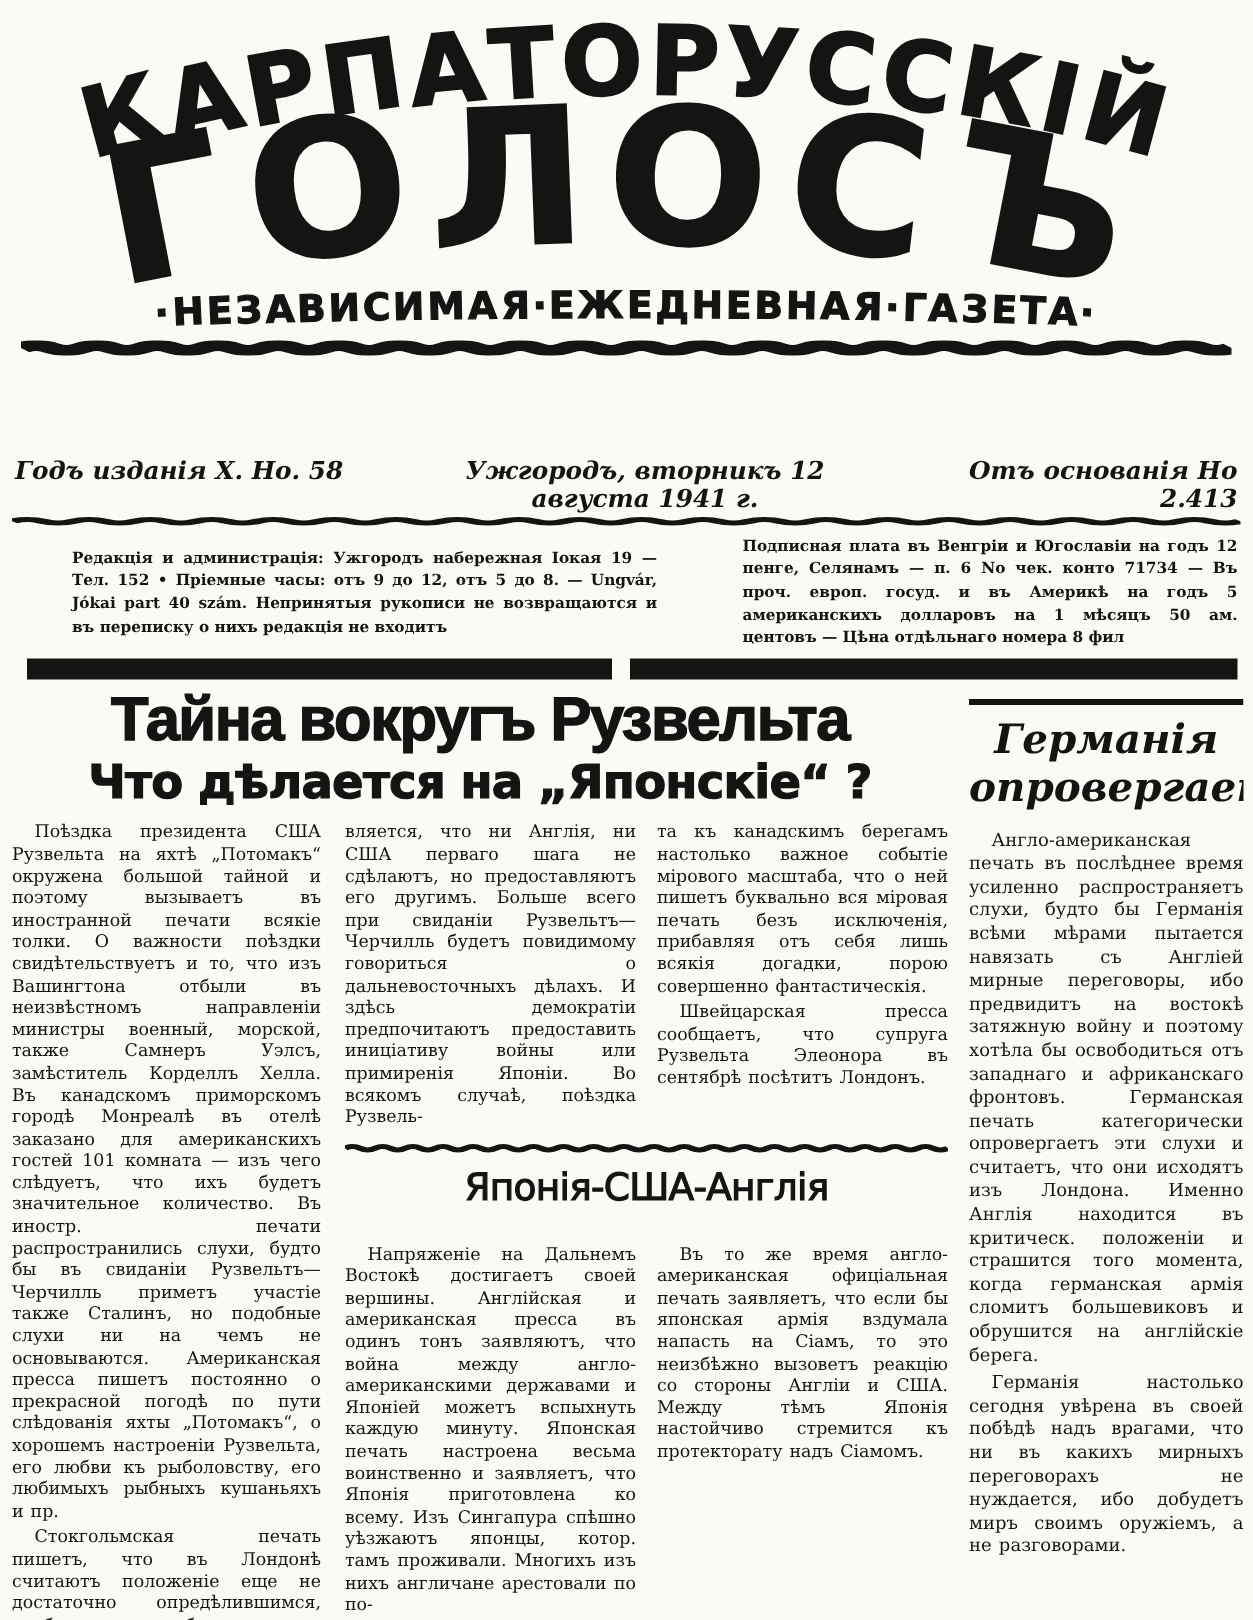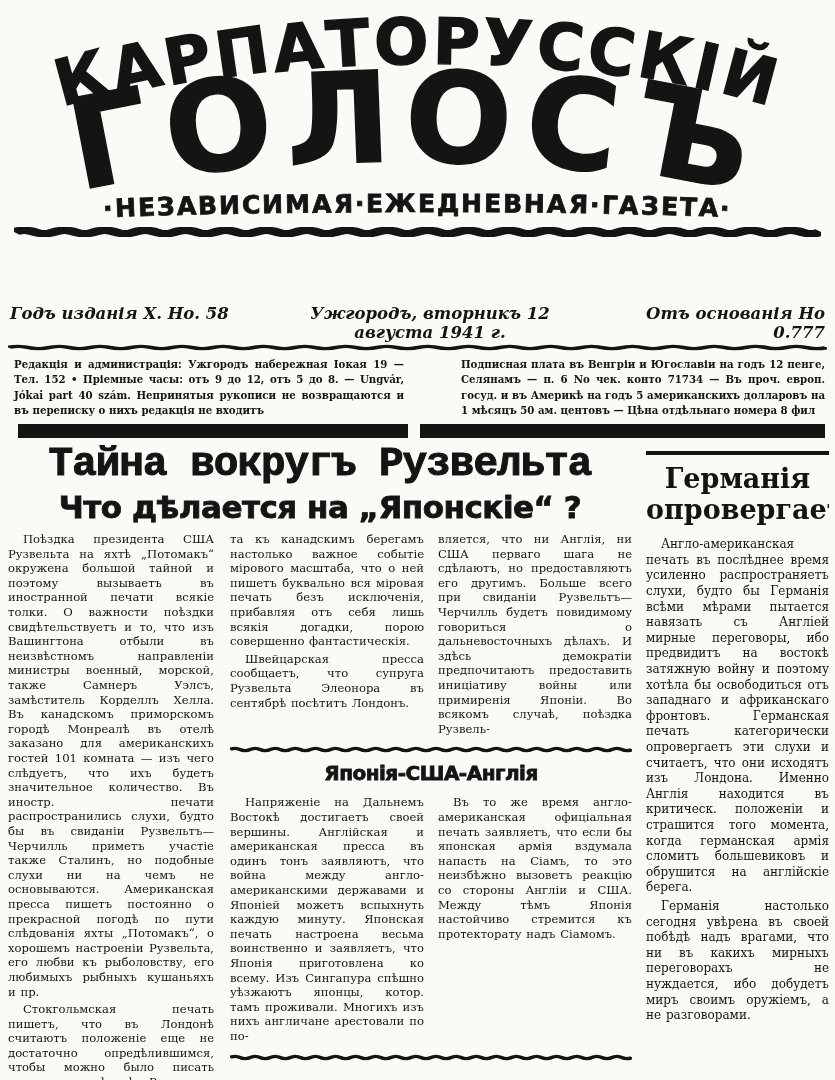--- a/index.html
+++ b/index.html
@@ -27,87 +27,87 @@
 
   
   .dateline{display:flex;align-items:baseline;padding:6px 10px 2px 10px;
     font-weight:bold;font-size:16.5px;font-style:italic;}
   .dateline .dl-left{width:260px;text-align:left;}
   .dateline .dl-center{flex:1;text-align:center;}
   .dateline .dl-right{width:235px;text-align:right;}
   .dl-rule{padding:0 8px;}
 
   
-  .imprint{display:flex;align-items:center;gap:12px;padding:6px 10px 4px 14px;}
+  .imprint{display:flex;align-items:center;gap:12px;padding:6px 10px 4px 14px;margin-left:34px;}
   .imprint-cell{font-size:10.2px;font-weight:bold;line-height:1.5;text-align:justify;}
   .imprint-left{width:390px;padding-right:14px;}
   .imprint-vr{width:5px;background:#151413;margin:2px 0;}
   .imprint-right{flex:1;padding-left:14px;}
 
   
   .bar-row{display:flex;gap:12px;padding:2px 10px 0 18px;}
   .bar-seg{height:14px;background:#151413;}
   .bar-seg.s1{width:390px;}
   .bar-seg.s2{flex:1;}
 
   
   .bodygrid{display:flex;gap:14px;padding:4px 6px 0 8px;height:730px;overflow:hidden;}
   .left-main{width:624px;flex:0 0 624px;}
   .right-col{flex:1;overflow:hidden;}
 
-  .lead-h1{font-family:Liberation Mono, monospace;font-weight:bold;
+  .lead-h1{font-family:Liberation Sans, sans-serif;font-weight:bold;
     font-size:41px;line-height:1.02;text-align:center;letter-spacing:-1px;
     -webkit-text-stroke:1px currentColor;margin-top:2px;}
   .lead-h2{font-family:"DejaVu Sans","Liberation Sans",sans-serif;font-weight:bold;
     font-size:31px;line-height:1.1;text-align:center;letter-spacing:-0.5px;
     -webkit-text-stroke:0.8px currentColor;margin-top:4px;margin-bottom:8px;}
 
   .cols-row{display:flex;gap:16px;}
   .col1{width:206px;flex:0 0 206px;}
   .middle{flex:1;overflow:hidden;}
 
   p.body-text{font-size:11.6px;line-height:1.26;text-align:justify;margin:0 0 3px 0;
     text-indent:15px;word-spacing:1px;}
   p.body-text.no-indent{text-indent:0;}
   .divider{margin:7px 0 6px 0;}
 
   
-  .h-sans{font-family:"DejaVu Sans","Liberation Sans",sans-serif;font-weight:bold;
-    font-size:20px;text-align:center;letter-spacing:-0.5px;margin:8px 0 10px 0;
+  .h-sans{font-family:"DejaVu Sans","Liberation Sans",sans-serif;font-weight:normal;
+    font-size:25px;text-align:center;letter-spacing:-0.5px;margin:8px 0 23px 0;
     -webkit-text-stroke:0.8px currentColor;}
   .art-cols{display:flex;gap:14px;}
   .art-col{flex:1;min-width:0;}
 
   
   .right-col p.body-text{font-size:12px;line-height:1.3;}
   .rule{height:4px;background:#151413;margin:9px 0 8px 0;}
   .rh{font-family:"DejaVu Serif","Liberation Serif",serif;font-weight:bold;
     text-align:center;line-height:1.15;margin:6px 0 12px 0;}
-  .rh .l1,.rh .l2{display:block;font-size:27px;}
+  .rh .l1,.rh .l2{display:block;font-size:27px;font-style:italic;}
 </style>
 </head>
 <body>
 
 <div class="page">
 
   <div class="masthead">
     <div class="mast-line mast-line1"><span style="display: inline-block; transform: translateY(0px) rotate(-15deg);">К</span><span style="display: inline-block; transform: translateY(-10.2249px) rotate(-12.6923deg);">А</span><span style="display: inline-block; transform: translateY(-18.7456px) rotate(-10.3846deg);">Р</span><span style="display: inline-block; transform: translateY(-25.5621px) rotate(-8.07692deg);">П</span><span style="display: inline-block; transform: translateY(-30.6746px) rotate(-5.76923deg);">А</span><span style="display: inline-block; transform: translateY(-34.0828px) rotate(-3.46154deg);">Т</span><span style="display: inline-block; transform: translateY(-35.787px) rotate(-1.15385deg);">О</span><span style="display: inline-block; transform: translateY(-35.787px) rotate(1.15385deg);">Р</span><span style="display: inline-block; transform: translateY(-34.0828px) rotate(3.46154deg);">У</span><span style="display: inline-block; transform: translateY(-30.6746px) rotate(5.76923deg);">С</span><span style="display: inline-block; transform: translateY(-25.5621px) rotate(8.07692deg);">С</span><span style="display: inline-block; transform: translateY(-18.7456px) rotate(10.3846deg);">К</span><span style="display: inline-block; transform: translateY(-10.2249px) rotate(12.6923deg);">І</span><span style="display: inline-block; transform: translateY(0px) rotate(15deg);">Й</span></div>
     <div class="mast-line mast-line2"><span style="display: inline-block; transform: translateY(0px) rotate(-11deg);">Г</span><span style="display: inline-block; transform: translateY(-12.8px) rotate(-6.6deg);">О</span><span style="display: inline-block; transform: translateY(-19.2px) rotate(-2.2deg);">Л</span><span style="display: inline-block; transform: translateY(-19.2px) rotate(2.2deg);">О</span><span style="display: inline-block; transform: translateY(-12.8px) rotate(6.6deg);">С</span><span style="display: inline-block; transform: translateY(0px) rotate(11deg);">Ъ</span></div>
     <div class="mast-sub"><span style="display: inline-block; transform: translateY(0px) rotate(-3deg);">·</span><span style="display: inline-block; transform: translateY(-0.644444px) rotate(-2.8deg);">Н</span><span style="display: inline-block; transform: translateY(-1.24444px) rotate(-2.6deg);">Е</span><span style="display: inline-block; transform: translateY(-1.8px) rotate(-2.4deg);">З</span><span style="display: inline-block; transform: translateY(-2.31111px) rotate(-2.2deg);">А</span><span style="display: inline-block; transform: translateY(-2.77778px) rotate(-2deg);">В</span><span style="display: inline-block; transform: translateY(-3.2px) rotate(-1.8deg);">И</span><span style="display: inline-block; transform: translateY(-3.57778px) rotate(-1.6deg);">С</span><span style="display: inline-block; transform: translateY(-3.91111px) rotate(-1.4deg);">И</span><span style="display: inline-block; transform: translateY(-4.2px) rotate(-1.2deg);">М</span><span style="display: inline-block; transform: translateY(-4.44444px) rotate(-1deg);">А</span><span style="display: inline-block; transform: translateY(-4.64444px) rotate(-0.8deg);">Я</span><span style="display: inline-block; transform: translateY(-4.8px) rotate(-0.6deg);">·</span><span style="display: inline-block; transform: translateY(-4.91111px) rotate(-0.4deg);">Е</span><span style="display: inline-block; transform: translateY(-4.97778px) rotate(-0.2deg);">Ж</span><span style="display: inline-block; transform: translateY(-5px) rotate(0deg);">Е</span><span style="display: inline-block; transform: translateY(-4.97778px) rotate(0.2deg);">Д</span><span style="display: inline-block; transform: translateY(-4.91111px) rotate(0.4deg);">Н</span><span style="display: inline-block; transform: translateY(-4.8px) rotate(0.6deg);">Е</span><span style="display: inline-block; transform: translateY(-4.64444px) rotate(0.8deg);">В</span><span style="display: inline-block; transform: translateY(-4.44444px) rotate(1deg);">Н</span><span style="display: inline-block; transform: translateY(-4.2px) rotate(1.2deg);">А</span><span style="display: inline-block; transform: translateY(-3.91111px) rotate(1.4deg);">Я</span><span style="display: inline-block; transform: translateY(-3.57778px) rotate(1.6deg);">·</span><span style="display: inline-block; transform: translateY(-3.2px) rotate(1.8deg);">Г</span><span style="display: inline-block; transform: translateY(-2.77778px) rotate(2deg);">А</span><span style="display: inline-block; transform: translateY(-2.31111px) rotate(2.2deg);">З</span><span style="display: inline-block; transform: translateY(-1.8px) rotate(2.4deg);">Е</span><span style="display: inline-block; transform: translateY(-1.24444px) rotate(2.6deg);">Т</span><span style="display: inline-block; transform: translateY(-0.644444px) rotate(2.8deg);">А</span><span style="display: inline-block; transform: translateY(0px) rotate(3deg);">·</span></div>
     <div class="mast-rule">
       <svg class="wavy thick" viewBox="0 0 200 6" preserveAspectRatio="none" aria-hidden="true">
         <path d="M0 3 Q2.5 1 5 3 T10 3 T15 3 T20 3 T25 3 T30 3 T35 3 T40 3 T45 3 T50 3 T55 3 T60 3 T65 3 T70 3 T75 3 T80 3 T85 3 T90 3 T95 3 T100 3 T105 3 T110 3 T115 3 T120 3 T125 3 T130 3 T135 3 T140 3 T145 3 T150 3 T155 3 T160 3 T165 3 T170 3 T175 3 T180 3 T185 3 T190 3 T195 3 T200 3"></path>
       </svg>
     </div>
   </div>
 
   <div class="dateline">
     <div class="dl-left">Годъ изданія X. Но. 58</div>
     <div class="dl-center">Ужгородъ, вторникъ 12 августа 1941 г.</div>
-    <div class="dl-right">Отъ основанія Но 0.777</div>
+    <div class="dl-right">Отъ основанія Но 2.413</div>
   </div>
   <div class="dl-rule">
     <svg class="wavy" viewBox="0 0 200 6" preserveAspectRatio="none" aria-hidden="true">
       <path d="M0 3 Q2.5 1 5 3 T10 3 T15 3 T20 3 T25 3 T30 3 T35 3 T40 3 T45 3 T50 3 T55 3 T60 3 T65 3 T70 3 T75 3 T80 3 T85 3 T90 3 T95 3 T100 3 T105 3 T110 3 T115 3 T120 3 T125 3 T130 3 T135 3 T140 3 T145 3 T150 3 T155 3 T160 3 T165 3 T170 3 T175 3 T180 3 T185 3 T190 3 T195 3 T200 3"></path>
     </svg>
   </div>
 
   <div class="imprint">
     <div class="imprint-cell imprint-left">Редакція и администрація: Ужгородъ набережная Іокая 19 — Тел. 152 • Пріемные часы: отъ 9 до 12, отъ 5 до 8. — Ungvár, Jókai part 40 szám. Непринятыя рукописи не возвращаются и въ переписку о нихъ редакція не входитъ</div>
     <div class="imprint-vr"></div>
@@ -129,25 +129,25 @@
 
         <div class="col1">
           <p class="body-text">Поѣздка президента США Рузвельта на яхтѣ „Потомакъ“ окружена большой тайной и поэтому вызываетъ въ иностранной печати всякіе толки. О важности поѣздки свидѣтельствуетъ и то, что изъ Вашингтона отбыли въ неизвѣстномъ направленіи министры военный, морской, также Самнеръ Уэлсъ, замѣститель Корделлъ Хелла. Въ канадскомъ приморскомъ городѣ Монреалѣ въ отелѣ заказано для американскихъ гостей 101 комната — изъ чего слѣдуетъ, что ихъ будетъ значительное количество. Въ иностр. печати распространились слухи, будто бы въ свиданіи Рузвельтъ—Черчилль приметъ участіе также Сталинъ, но подобные слухи ни на чемъ не основываются. Американская пресса пишетъ постоянно о прекрасной погодѣ по пути слѣдованія яхты „Потомакъ“, о хорошемъ настроеніи Рузвельта, его любви къ рыболовству, его любимыхъ рыбныхъ кушаньяхъ и пр.</p>
           <p class="body-text">Стокгольмская печать пишетъ, что въ Лондонѣ считаютъ положеніе еще не достаточно опредѣлившимся, чтобы можно было писать правду о поѣздкѣ Рузвельта. Зая-</p>
 
         </div>
 
         <div class="middle">
           <div class="art-cols">
             <div class="art-col">
+              <p class="body-text no-indent">вляется, что ни Англія, ни США перваго шага не сдѣлаютъ, но предоставляютъ его другимъ. Больше всего при свиданіи Рузвельтъ— Черчилль будетъ повидимому говориться о дальневосточныхъ дѣлахъ. И здѣсь демократіи предпочитаютъ предоставить иниціативу войны или примиренія Японіи. Во всякомъ случаѣ, поѣздка Рузвель-</p>
+            </div>
+            <div class="art-col">
               <p class="body-text no-indent">та къ канадскимъ берегамъ настолько важное событіе мірового масштаба, что о ней пишетъ буквально вся міровая печать безъ исключенія, прибавляя отъ себя лишь всякія догадки, порою совершенно фантастическія.</p>
               <p class="body-text">Швейцарская пресса сообщаетъ, что супруга Рузвельта Элеонора въ сентябрѣ посѣтитъ Лондонъ.</p>
-            </div>
-            <div class="art-col">
-              <p class="body-text no-indent">вляется, что ни Англія, ни США перваго шага не сдѣлаютъ, но предоставляютъ его другимъ. Больше всего при свиданіи Рузвельтъ— Черчилль будетъ повидимому говориться о дальневосточныхъ дѣлахъ. И здѣсь демократіи предпочитаютъ предоставить иниціативу войны или примиренія Японіи. Во всякомъ случаѣ, поѣздка Рузвель-</p>
             </div>
           </div>
 
           <div class="divider">
             <svg class="wavy" viewBox="0 0 200 6" preserveAspectRatio="none" aria-hidden="true">
               <path d="M0 3 Q2.5 1 5 3 T10 3 T15 3 T20 3 T25 3 T30 3 T35 3 T40 3 T45 3 T50 3 T55 3 T60 3 T65 3 T70 3 T75 3 T80 3 T85 3 T90 3 T95 3 T100 3 T105 3 T110 3 T115 3 T120 3 T125 3 T130 3 T135 3 T140 3 T145 3 T150 3 T155 3 T160 3 T165 3 T170 3 T175 3 T180 3 T185 3 T190 3 T195 3 T200 3"></path>
             </svg>
           </div>
 
           <div class="h-sans">Японія-США-Англія</div>

